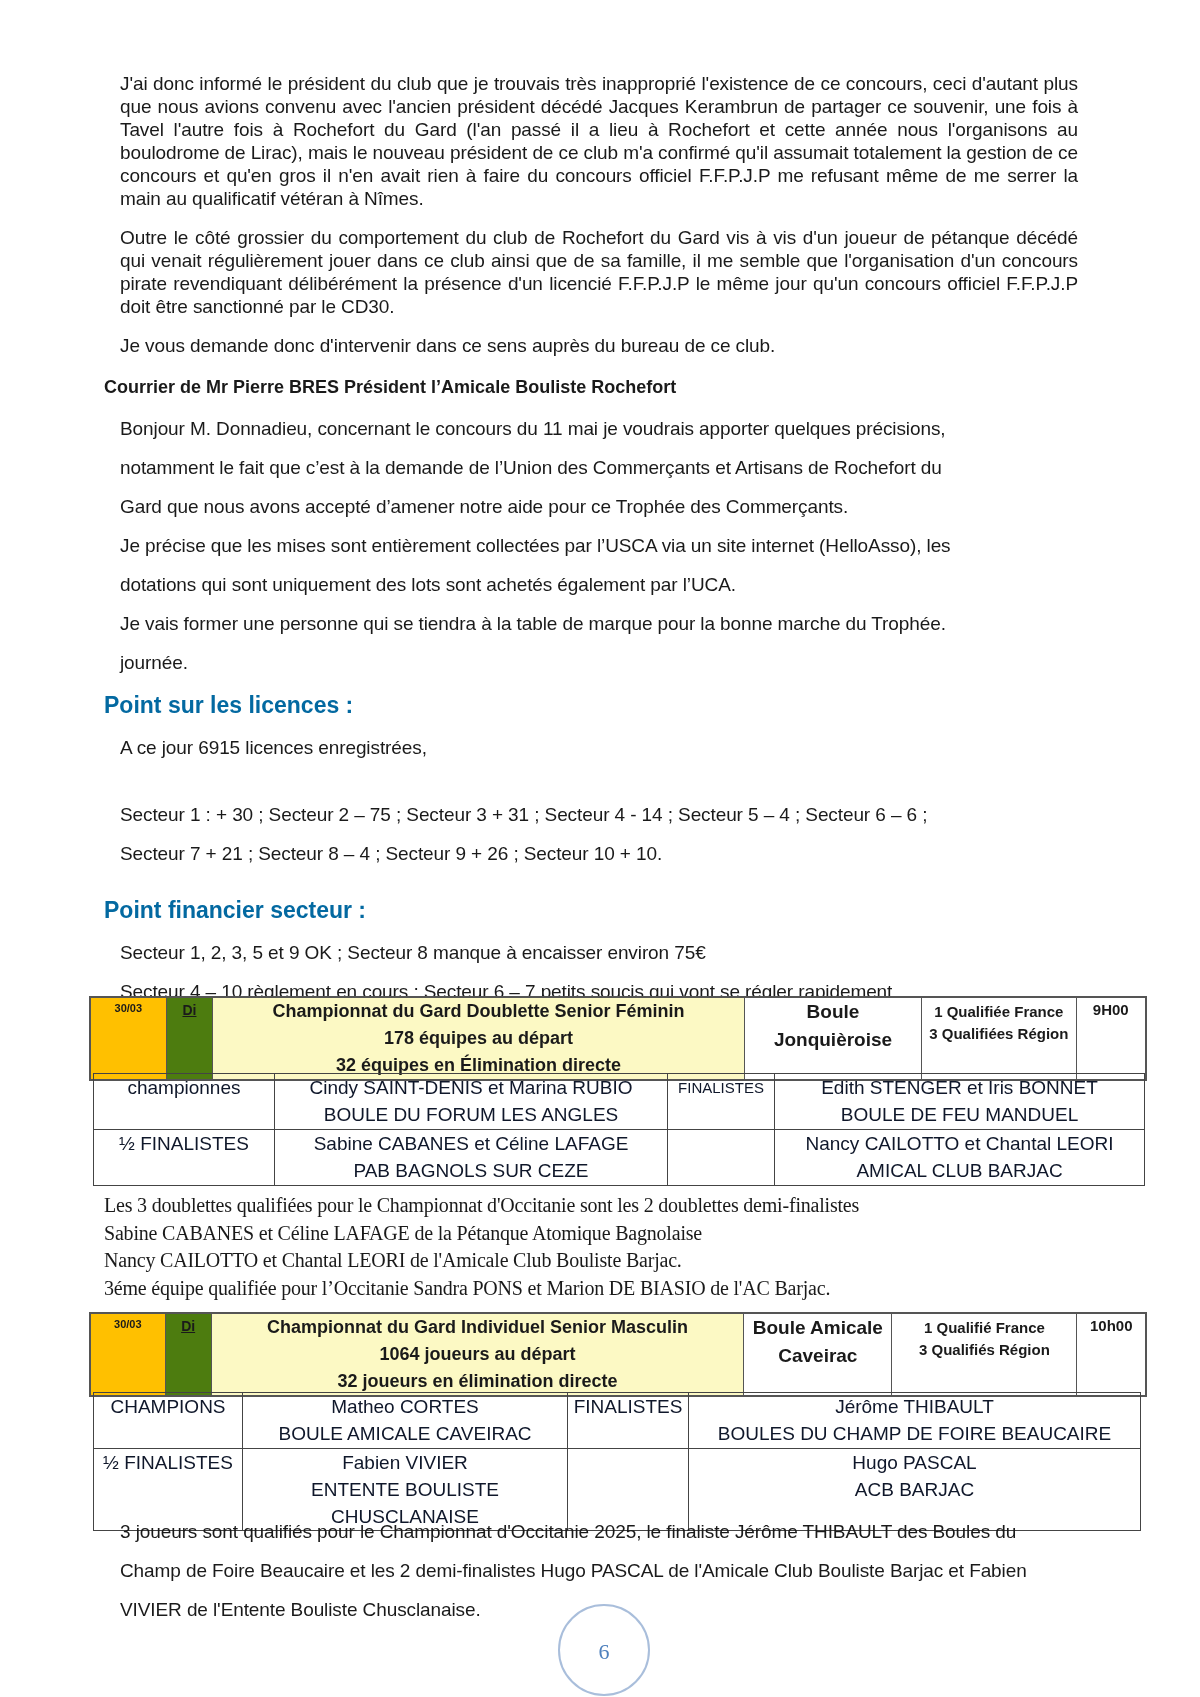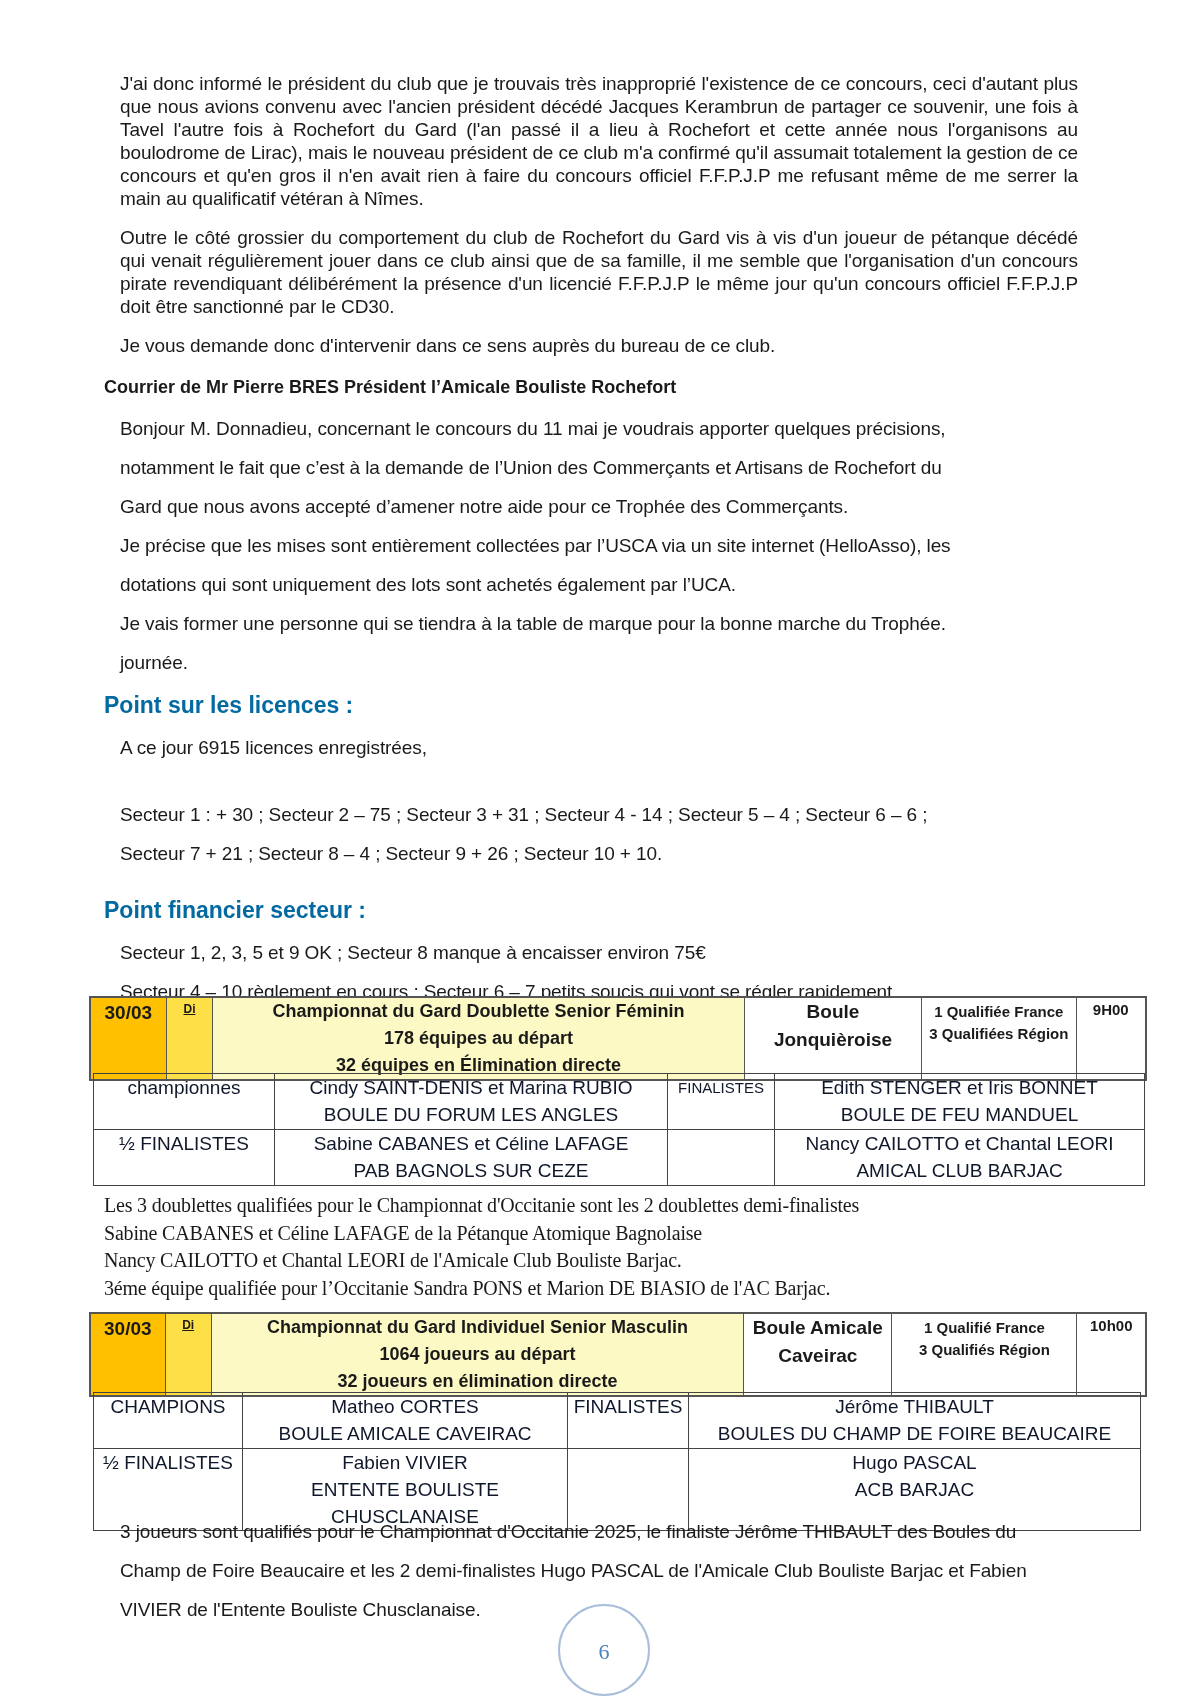--- a/index.html
+++ b/index.html
@@ -8,22 +8,22 @@
   .page { position:absolute; left:104px; top:56px; width:990px; }
   .p { font-size:19px; line-height:23px; margin:16px; letter-spacing:-0.1px; }
   .j { text-align:justify; }
   .sub { font-weight:bold; font-size:18px; margin:8px 0 8px 0; line-height:28px; }
   .h2 { font-weight:bold; font-size:23px; color:#0369a1; margin:2px 0 14px 0; line-height:30px; }
   .h2b { font-weight:bold; font-size:23px; color:#404040; margin:4px 0 12px 0; line-height:30px; letter-spacing:0.4px; }
   .gap { height:12px; }
   table { border-collapse:collapse; }
   .hdr { position:absolute; left:89px; width:1058px; border:2px solid #555; }
   .hdr td { border:1.5px solid #555; vertical-align:top; text-align:center; font-weight:bold; padding:0; }
-  .c-date { background:#ffc000; width:72px; font-size:19px; padding-top:4px !important; }
-  .c-day { background:#fde047; width:44px; font-size:12px; padding-top:4px !important;text-decoration:underline; }
+  .c-date { background:#ffc000; width:72px; font-size:11px; padding-top:4px !important; }
+  .c-day { background:#4d7c0f; width:44px; font-size:14px; padding-top:4px !important;text-decoration:underline; }
   .c-title { background:#fcf9c4; font-size:18px; line-height:27px; }
   .c-club { background:#fff; font-size:19px; line-height:28px; }
   .c-q { background:#fff; font-size:15px; line-height:22px; padding-top:3px !important; }
   .c-time { background:#fff; font-size:15px; width:66px; padding-top:3px !important; }
   .res { position:absolute; left:93px; border:1.5px solid #444; }
   .res td { border:1.5px solid #444; text-align:center; vertical-align:top; font-size:19px; line-height:27px; padding:0 4px; color:#0f172a; }
   .small { font-size:15px !important; }
   .serif { font-family:"Liberation Serif", serif; font-size:20px; line-height:27.5px; margin:0; letter-spacing:-0.2px; }
   .pnum { position:absolute; left:558px; top:1604px; width:92px; height:92px; border:2px solid #a9bedb; border-radius:50%;
           text-align:center; line-height:92px; color:#4f81bd; font-size:22px; font-family:"Liberation Serif", serif; box-sizing:border-box; }

